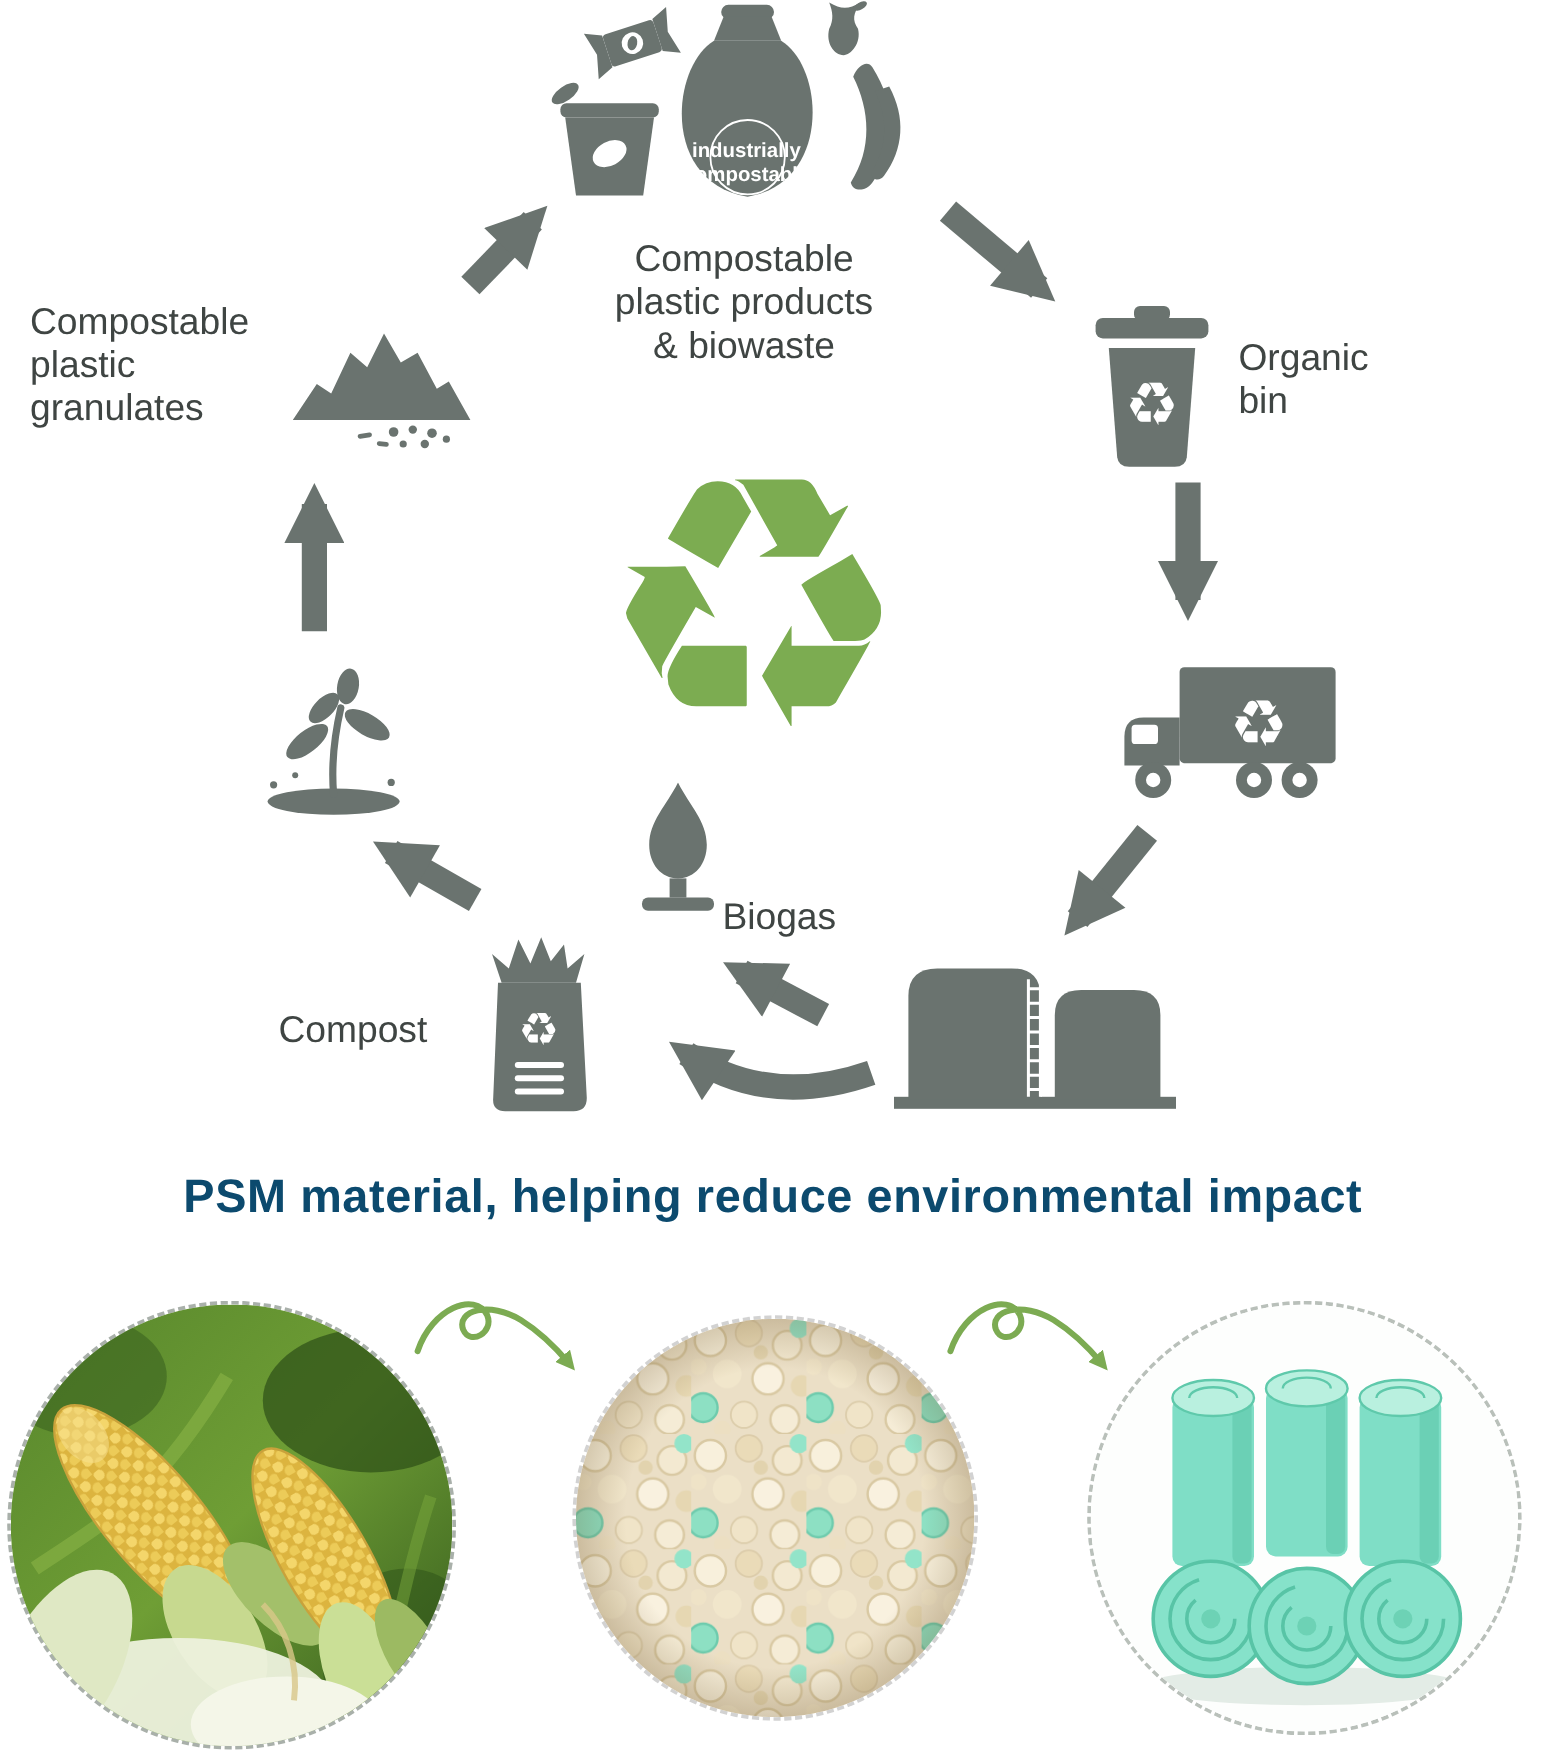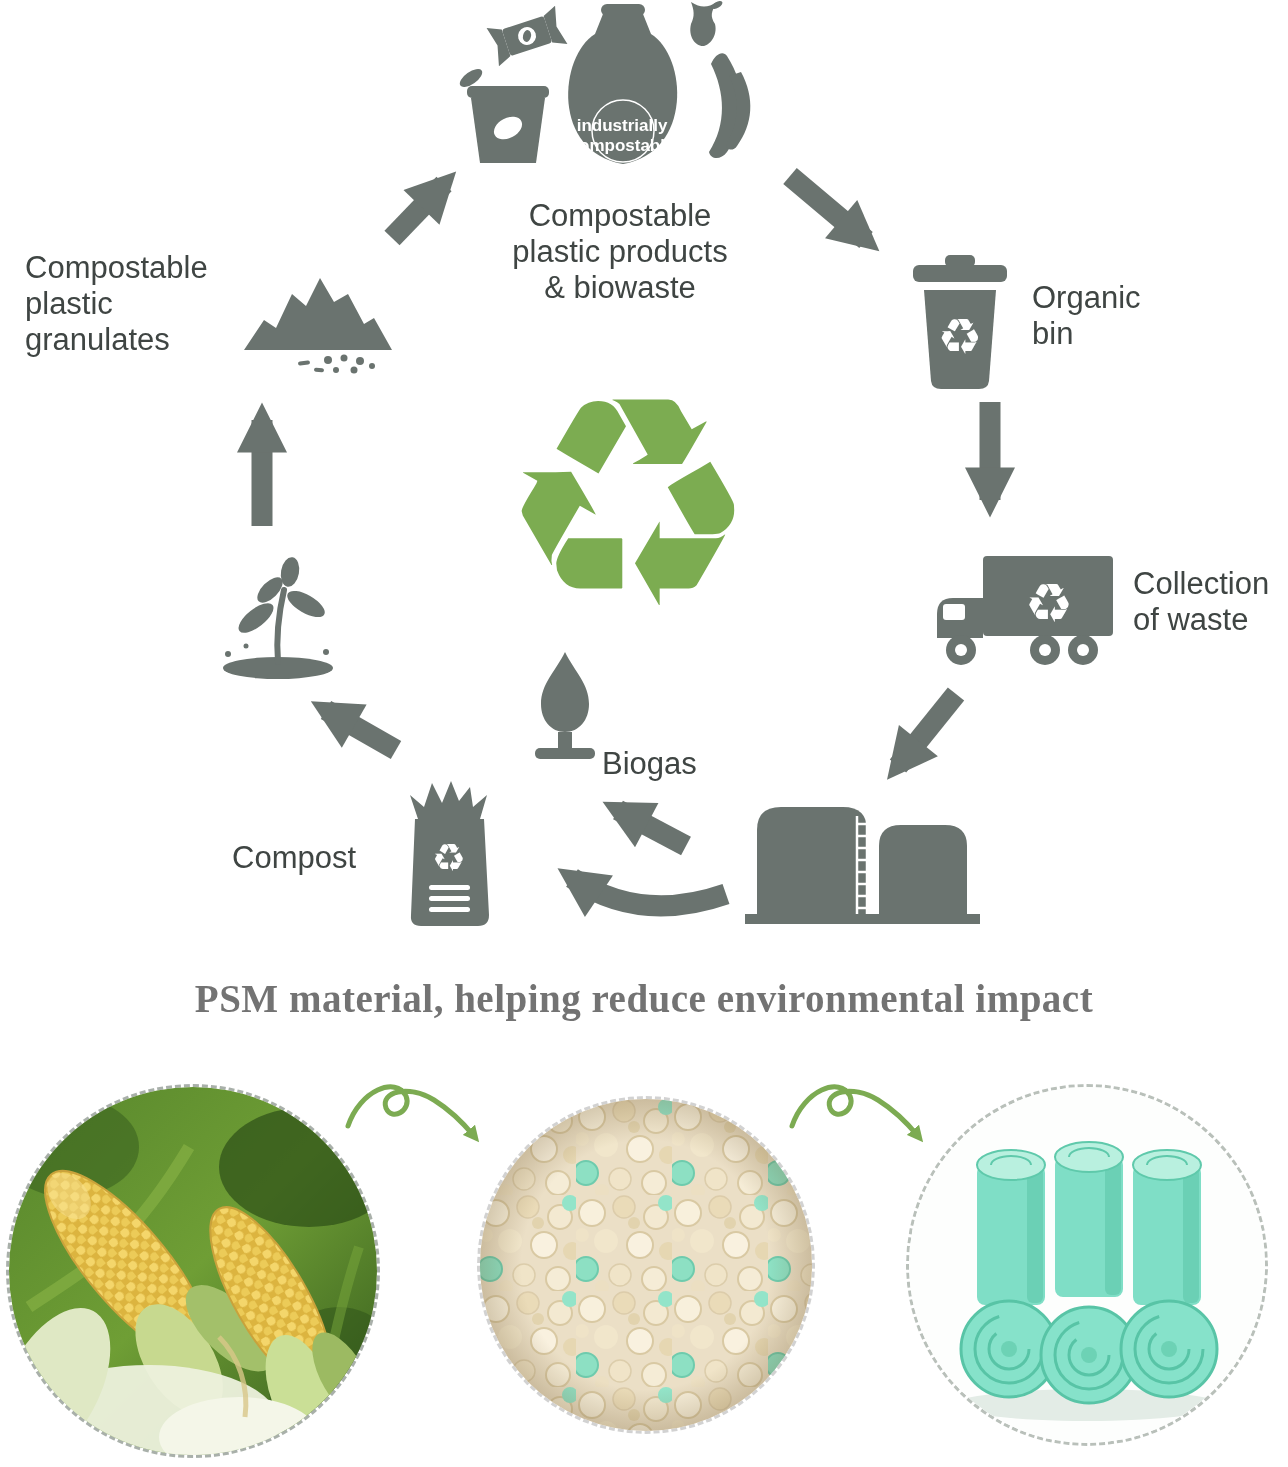--- a/index.html
+++ b/index.html
@@ -13,21 +13,21 @@
   .center-recycle{
     position:absolute;left:488px;top:372px;width:280px;height:265px;
     font-size:292px;line-height:265px;text-align:center;color:#7cac51;
   }
   .bag-text{
     position:absolute;left:562px;top:116px;width:120px;text-align:center;
     color:#ffffff;font-size:17px;font-weight:700;line-height:1.2;white-space:pre-line;
   }
   .banner-title{
     position:absolute;left:0;right:0;top:976px;text-align:center;
-    font-size:39px;font-weight:700;color:#737373;letter-spacing:.5px;font-family:Liberation Serif, serif;
+    font-size:39px;font-weight:700;color:#0c4a6e;letter-spacing:.5px;
   }
   .photo{position:absolute;border-radius:50%;overflow:hidden;}
   .photo svg{display:block;}
   .photo.corn{left:6px;top:1084px;width:368px;height:368px;border:3px dashed #a9b0aa;}
   .photo.pellets{left:477px;top:1096px;width:332px;height:332px;border:3px dashed #d2d2d2;}
   .photo.bags{left:906px;top:1084px;width:356px;height:356px;border:3px dashed #b9c0ba;}
   .loop-arrow{position:absolute;pointer-events:none;}
   .loop-arrow.a1{left:342px;top:1072px;}
   .loop-arrow.a2{left:786px;top:1072px;}
   svg text{font-family:"DejaVu Sans","Liberation Sans",sans-serif;}
@@ -116,22 +116,20 @@
         <circle cx="112" cy="100" r="15"></circle>
         <circle cx="150" cy="100" r="15"></circle>
       </g>
       <g fill="#ffffff">
         <circle cx="28" cy="100" r="6"></circle>
         <circle cx="112" cy="100" r="6"></circle>
         <circle cx="150" cy="100" r="6"></circle>
       </g>
     </svg>
   </div>
-  <div class="label" style="left:1133px;top:566px;">Collection
-of waste</div>
 
   <div class="icon-box" style="left:745px;top:792px;width:235px;height:135px;">
     <svg width="235" height="135" viewBox="0 0 235 135" fill="#6a736f">
       <rect x="0" y="122" width="235" height="10"></rect>
       <path d="M12,124 L12,38 Q12,15 36,15 L98,15 Q122,15 122,38 L122,124 Z"></path>
       <path d="M134,124 L134,54 Q134,33 156,33 L200,33 Q222,33 222,54 L222,124 Z"></path>
       <g stroke="#ffffff" stroke-width="2.5">
         <line x1="112" y1="24" x2="112" y2="122"></line>
         <line x1="122" y1="24" x2="122" y2="122"></line>
         <line x1="112" y1="32" x2="122" y2="32"></line>

